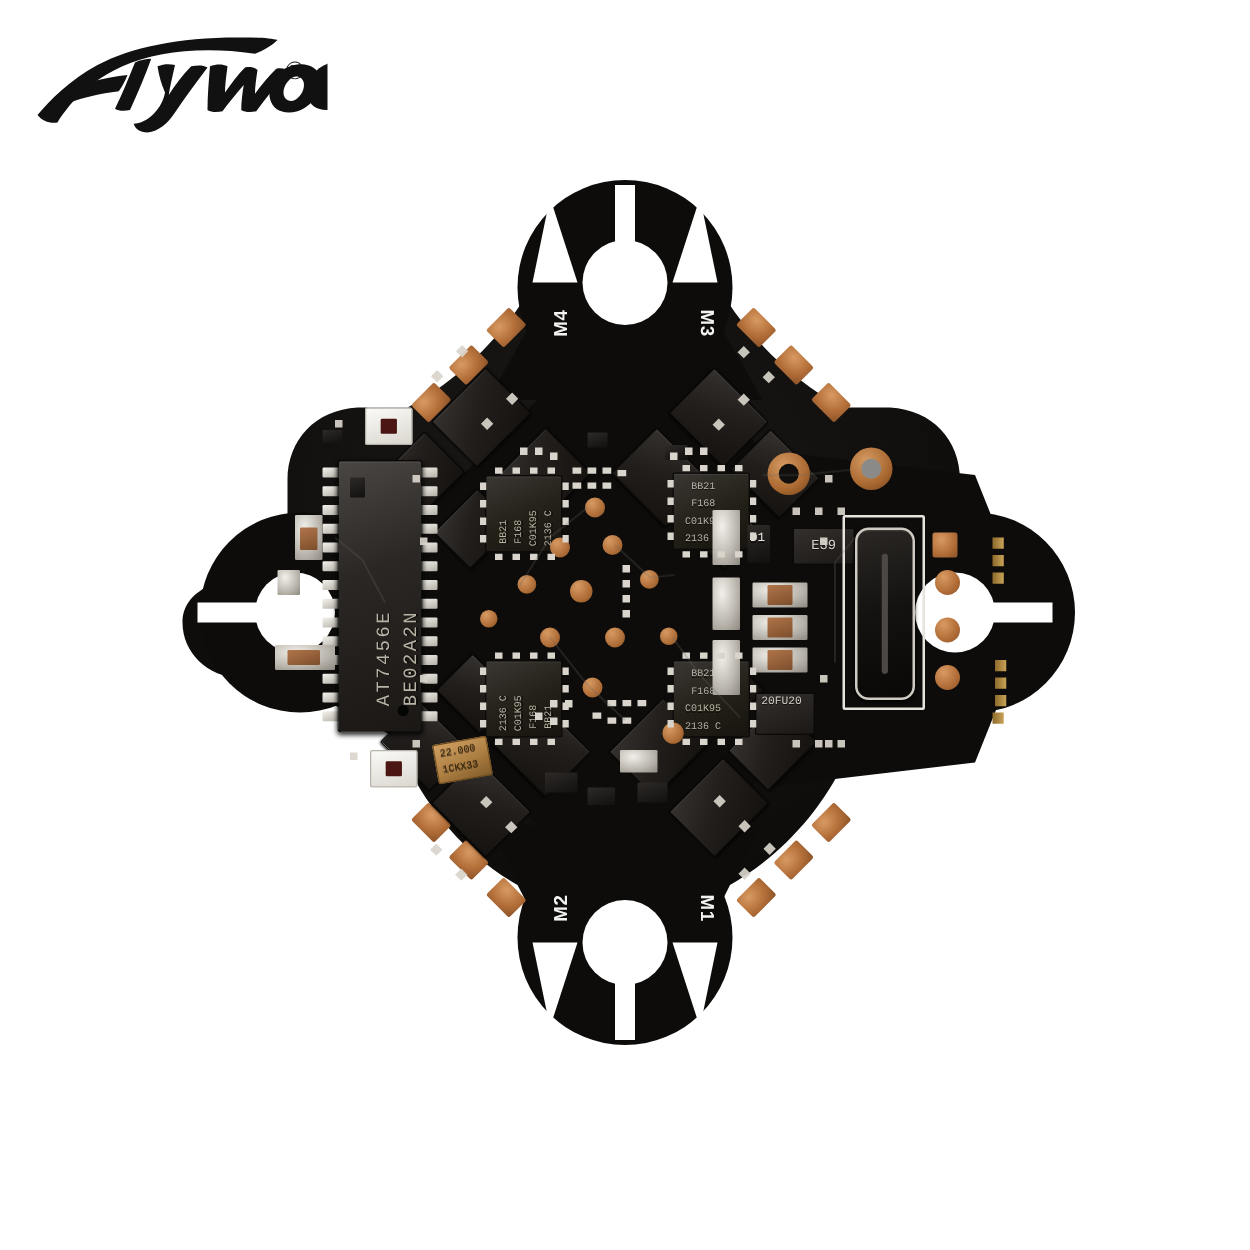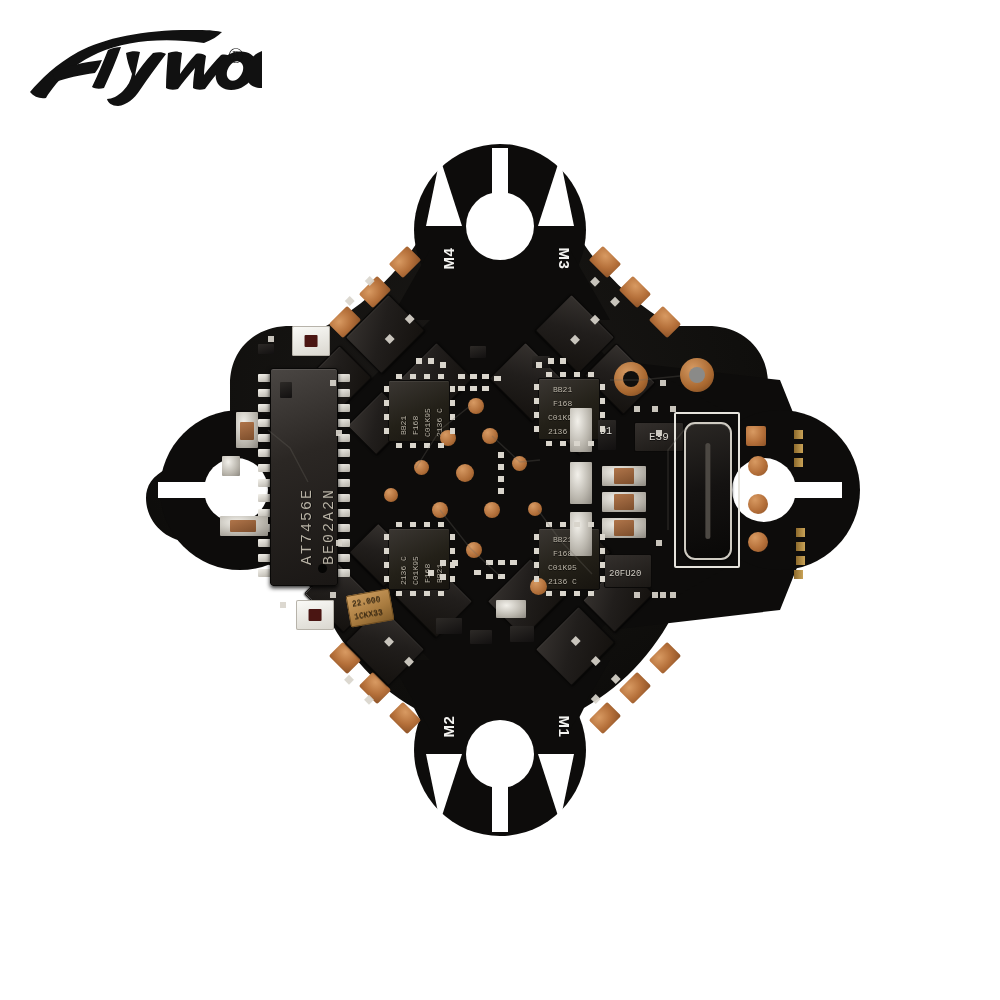--- a/index.html
+++ b/index.html
@@ -333,21 +333,21 @@
     <div class="part solder" style="left:462px;top:362px;width:44px;height:20px;"></div>
     <div class="part capbrown" style="left:474px;top:364px;width:20px;height:16px;"></div>
     <div class="part solder" style="left:462px;top:388px;width:44px;height:20px;"></div>
     <div class="part capbrown" style="left:474px;top:390px;width:20px;height:16px;"></div>
 
     <div class="part solder" style="left:430px;top:278px;width:22px;height:44px;"></div>
     <div class="part solder" style="left:430px;top:332px;width:22px;height:42px;"></div>
     <div class="part solder" style="left:430px;top:382px;width:22px;height:44px;"></div>
 
     <div class="part sot" style="left:464px;top:424px;width:48px;height:34px;">
-      <span class="chiptext" style="left:4px;top:14px;font-size:9px;color:#cfcbc2;">20FU20</span>
+      <span class="chiptext" style="left:4px;top:1px;font-size:9px;color:#cfcbc2;">20FU20</span>
     </div>
 
     <div class="part usb-frame" style="left:534px;top:282px;width:66px;height:156px;"></div>
     <div class="part usb" style="left:544px;top:292px;width:48px;height:138px;">
           <b></b>
         </div>
 
     <div class="part pad-cu sq" style="left:606px;top:296px;width:20px;height:20px;"></div>
     <div class="part pad-cu rd" style="left:608px;top:326px;width:20px;height:20px;"></div>
     <div class="part pad-cu rd" style="left:608px;top:364px;width:20px;height:20px;"></div>

